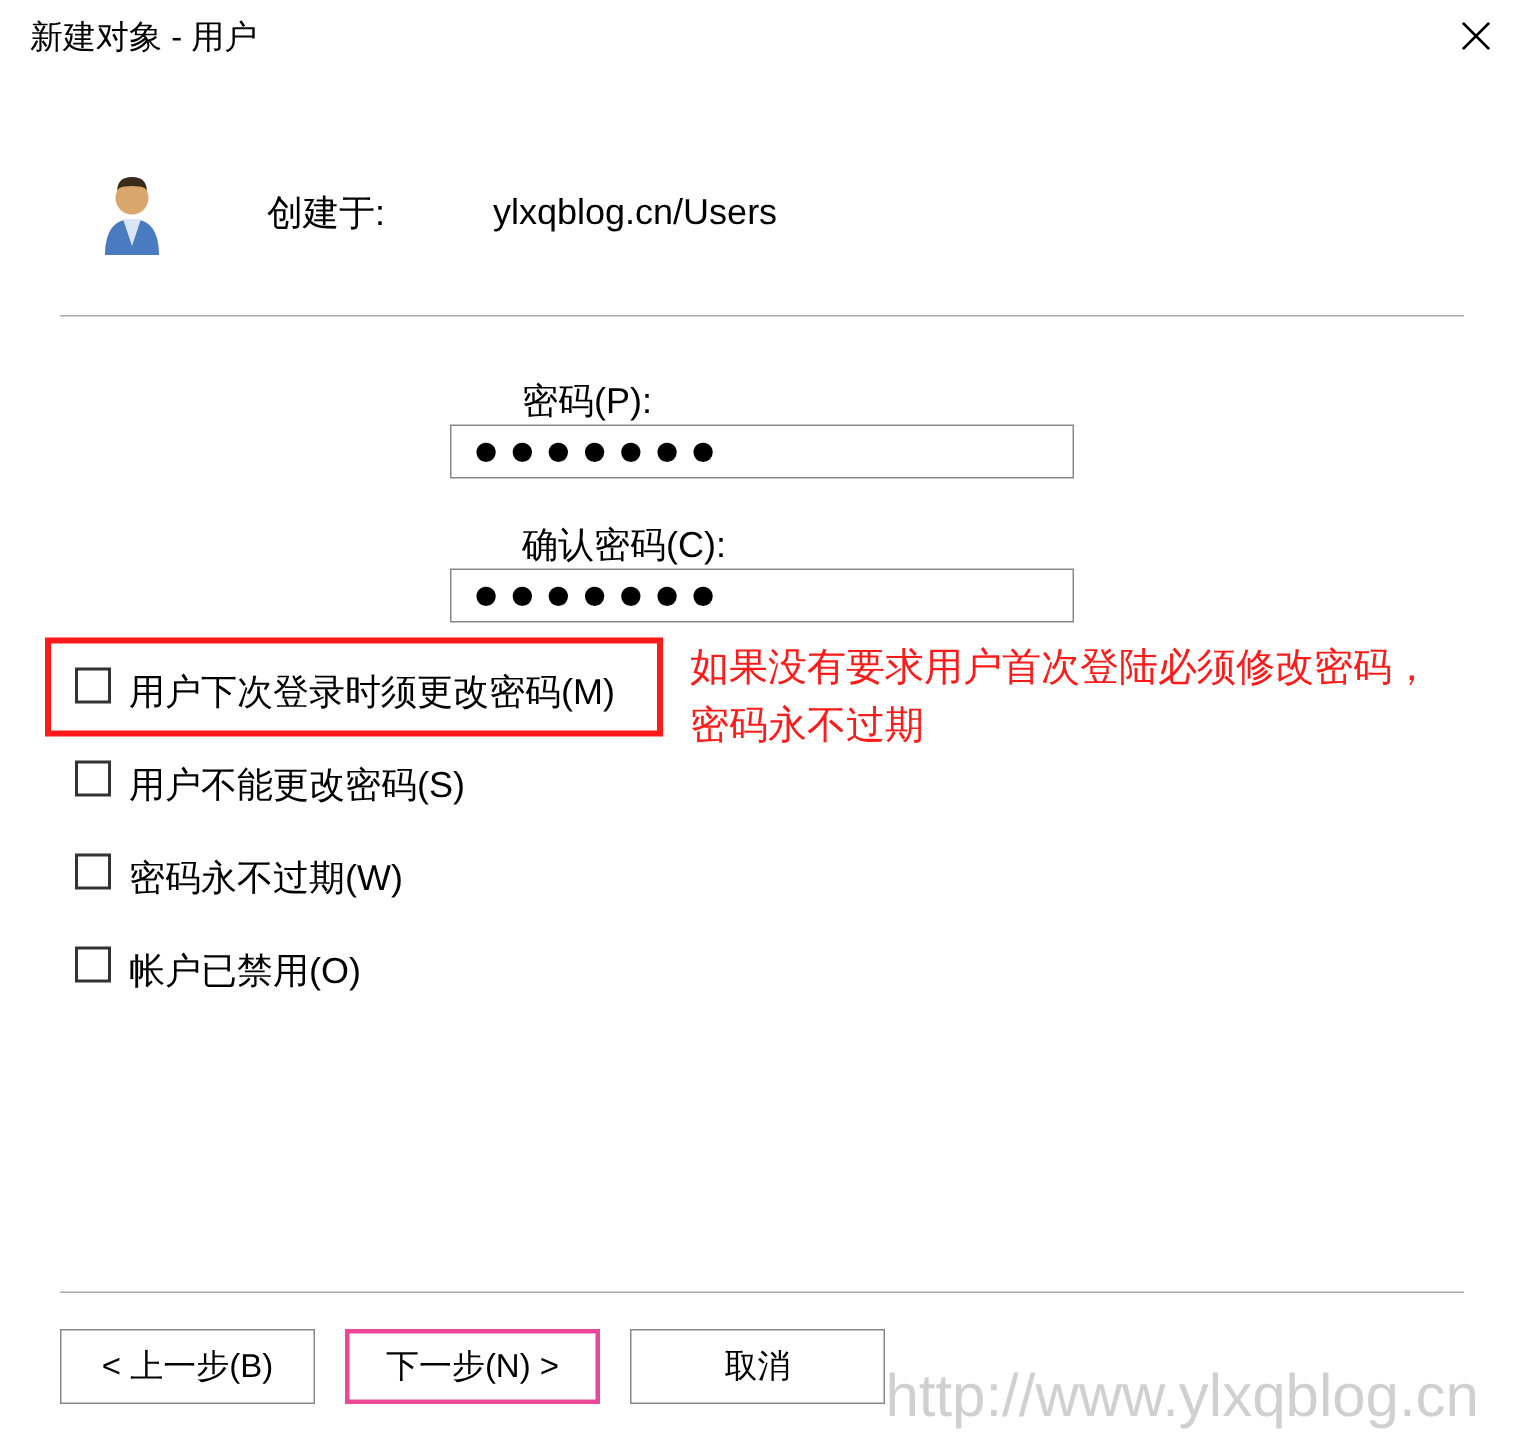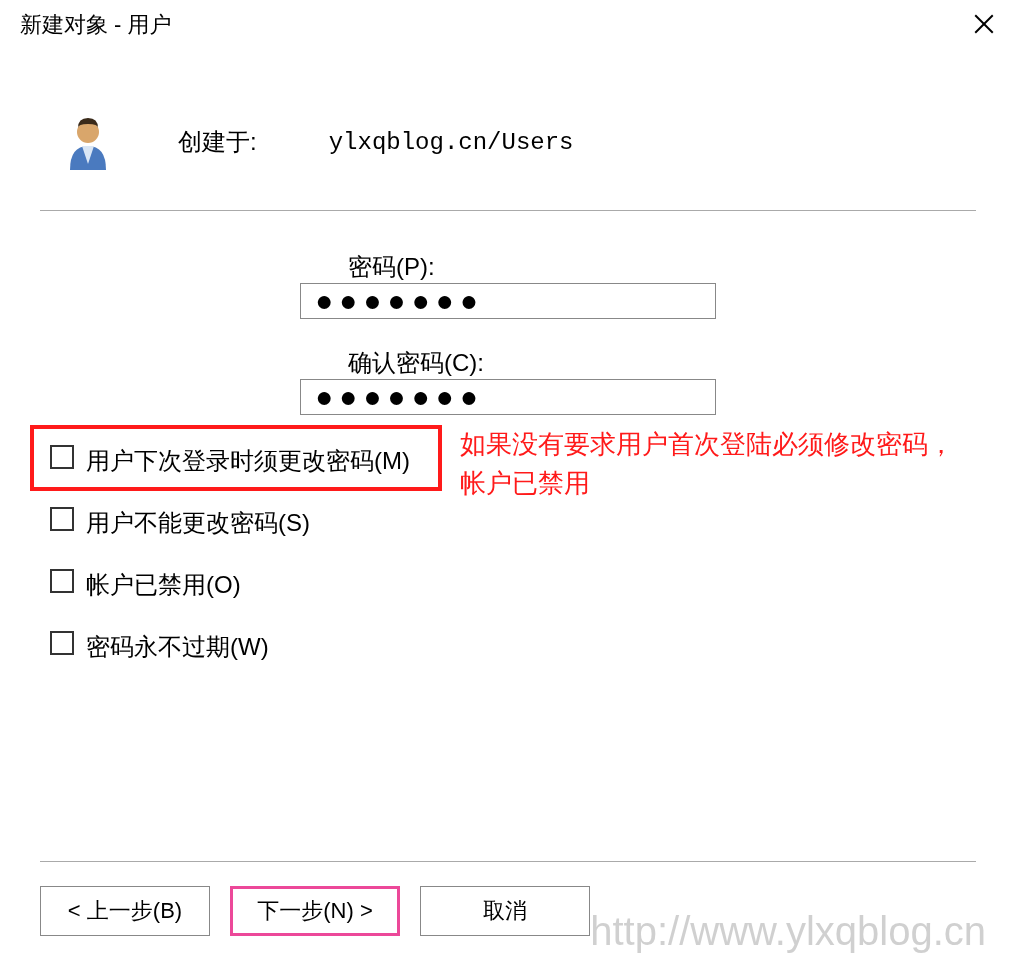--- a/index.html
+++ b/index.html
@@ -49,21 +49,20 @@
       width: 56px;
       height: 56px;
     }
     .created-label {
       font-size: 24px;
       margin-left: 20px;
     }
     .created-path {
       font-size: 24px;
       margin-left: 30px;
-      font-family: Liberation Mono, monospace;
     }
     .divider {
       border: none;
       border-top: 1px solid #aaa;
       margin: 10px 0 40px 0;
     }
     .form-row {
       display: flex;
       align-items: center;
       margin-bottom: 28px;
@@ -195,40 +194,40 @@
     <input type="text" class="form-input" readonly="" value="●●●●●●●" style="">
   </div>
 
   <div class="form-row">
     <label class="form-label">确认密码(C):</label>
     <input type="text" class="form-input" readonly="" value="●●●●●●●" style="">
   </div>
 
   <div class="checkbox-section">
     <div class="highlight-box"></div>
-    <div class="annotation">如果没有要求用户首次登陆必须修改密码，帐户已禁用</div>
+    <div class="annotation">如果没有要求用户首次登陆必须修改密码，密码永不过期</div>
 
     <div class="checkbox-row">
       <input type="checkbox" class="checkbox" style="">
       <label class="checkbox-label">用户下次登录时须更改密码(M)</label>
     </div>
 
     <div class="checkbox-row">
       <input type="checkbox" class="checkbox" style="">
       <label class="checkbox-label">用户不能更改密码(S)</label>
     </div>
 
     <div class="checkbox-row">
       <input type="checkbox" class="checkbox" style="">
+      <label class="checkbox-label">密码永不过期(W)</label>
+    </div>
+
+    <div class="checkbox-row">
+      <input type="checkbox" class="checkbox" style="">
       <label class="checkbox-label">帐户已禁用(O)</label>
-    </div>
-
-    <div class="checkbox-row">
-      <input type="checkbox" class="checkbox" style="">
-      <label class="checkbox-label">密码永不过期(W)</label>
     </div>
   </div>
 </div>
 
 <div class="footer">
   <hr class="footer-divider">
   <div class="button-row">
     <button class="btn">&lt; 上一步(B)</button>
     <button class="btn primary">下一步(N) &gt;</button>
     <button class="btn">取消</button>

